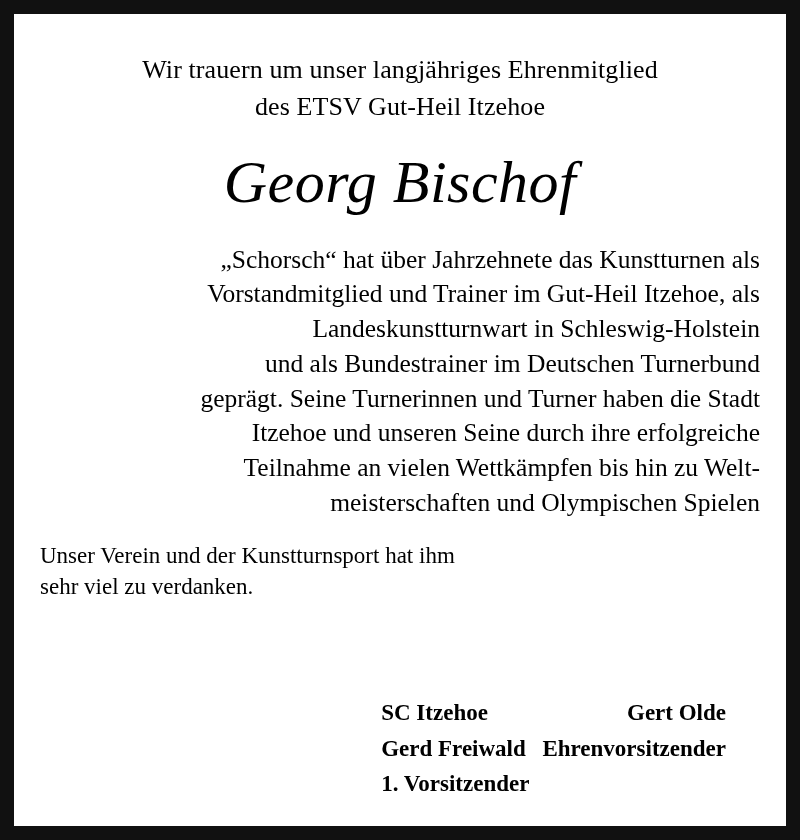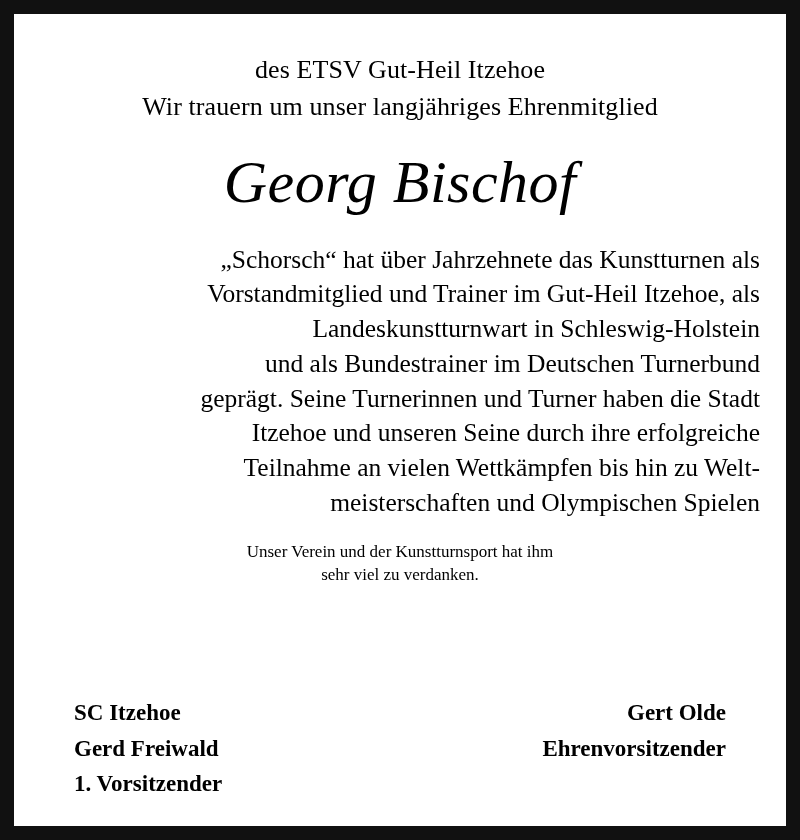--- a/index.html
+++ b/index.html
@@ -49,37 +49,37 @@
     text-align: right;
     font-size: 25.5px;
     line-height: 1.36;
     margin: 8px;
     width: 100%;
   }
   .body-text .line {
     display: block;
   }
   .closing {
-    text-align: center;
-    font-size: 17px;
+    font-size: 23px;
     line-height: 1.36;
     margin: 12px 0 0 0;
     width: 100%;
   }
   .closing .line {
     display: block;
   }
   .signatures {
     margin-top: auto;
     width: 100%;
     display: flex;
-    justify-content: space-between;
+    justify-content: flex-end;
     align-items: flex-start;
     padding: 0 34px 6px 34px;
     box-sizing: border-box;
+    gap: 13px;
   }
   .sig-col {
     font-weight: bold;
     font-size: 23px;
     line-height: 1.55;
   }
   .sig-left {
     text-align: left;
   }
   .sig-right {
@@ -89,22 +89,22 @@
     display: block;
     white-space: nowrap;
   }
 </style>
 </head>
 <body>
 
 <div id="obituary">
 
   <div class="intro">
+    <span class="line">Wir trauern um unser langjähriges Ehrenmitglied</span>
     <span class="line">des ETSV Gut-Heil Itzehoe</span>
-    <span class="line">Wir trauern um unser langjähriges Ehrenmitglied</span>
   </div>
 
   <div class="name">Georg Bischof</div>
 
   <div class="body-text">
     <span class="line">„Schorsch“ hat über Jahrzehnete das Kunstturnen als</span>
     <span class="line">Vorstandmitglied und Trainer im Gut-Heil Itzehoe, als</span>
     <span class="line">Landeskunstturnwart in Schleswig-Holstein</span>
     <span class="line">und als Bundestrainer im Deutschen Turnerbund</span>
     <span class="line">geprägt. Seine Turnerinnen und Turner haben die Stadt</span>

